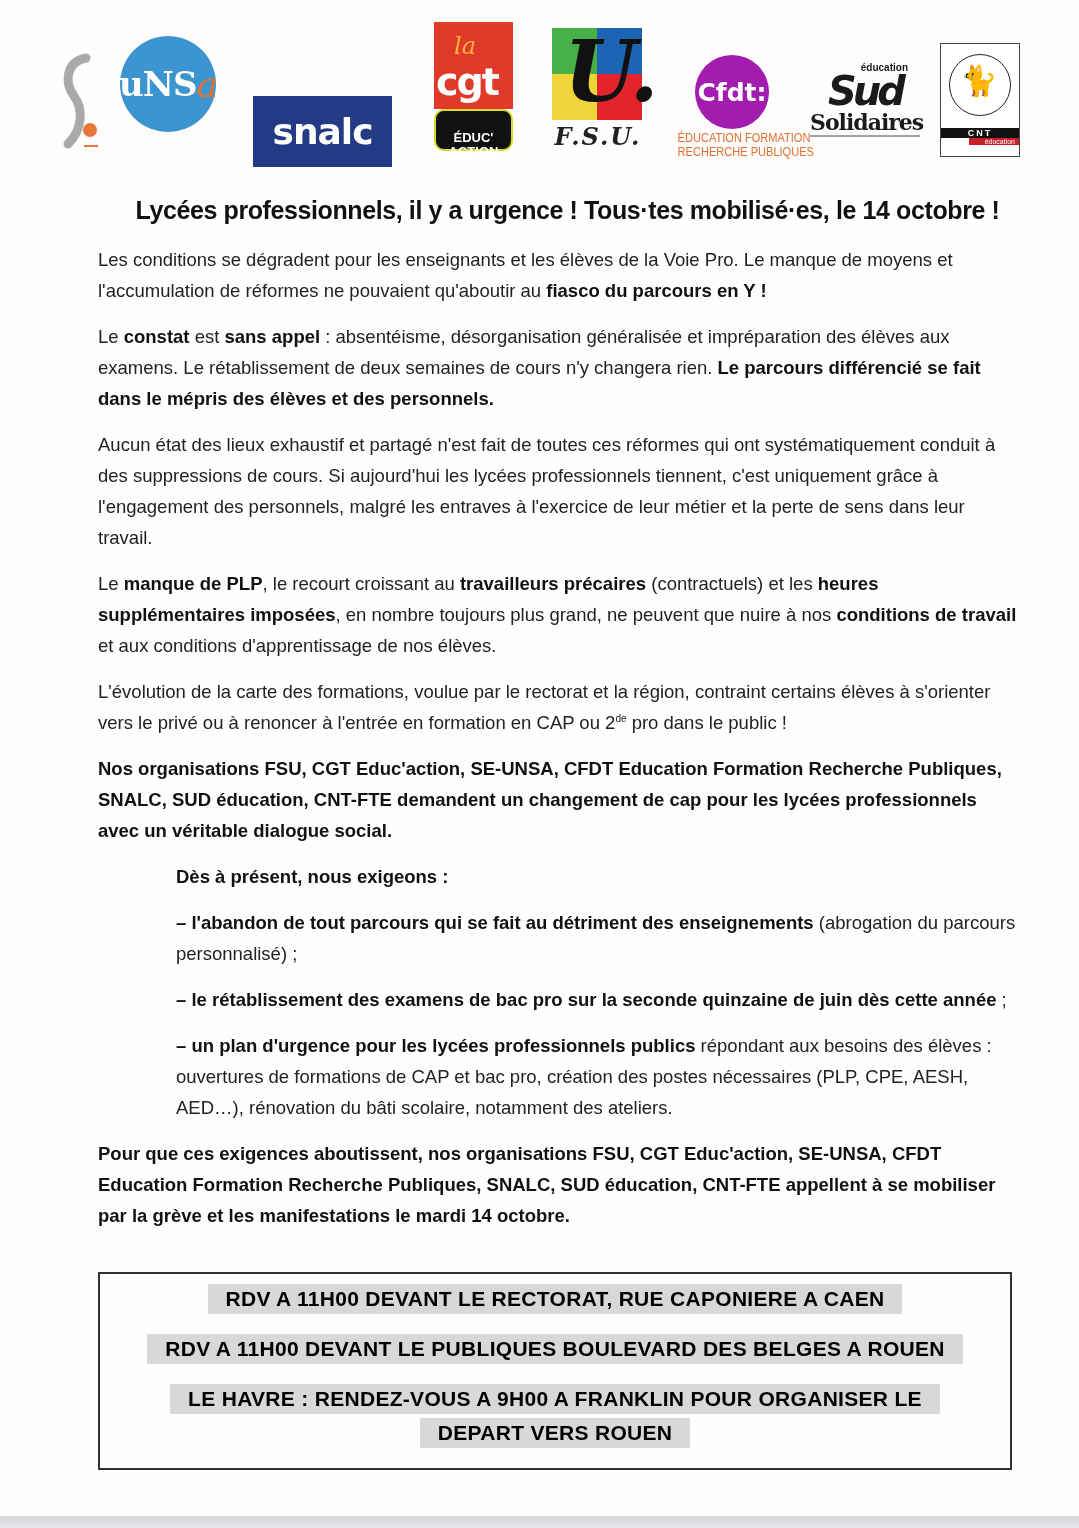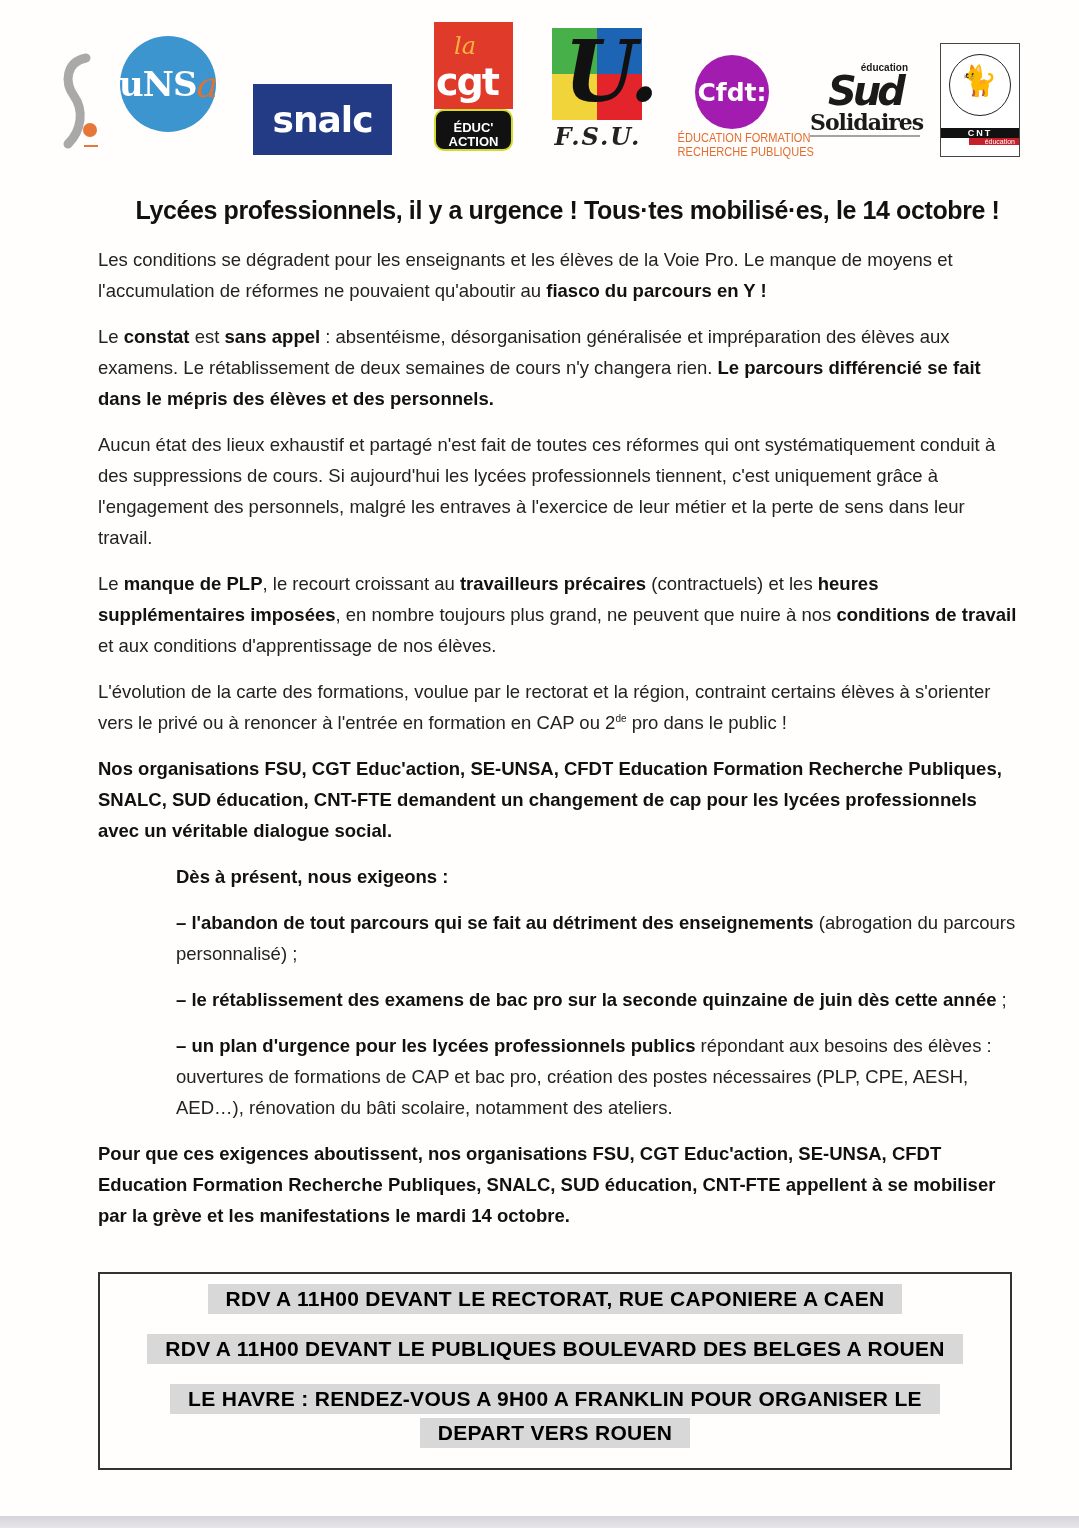--- a/index.html
+++ b/index.html
@@ -16,30 +16,30 @@
   
   .logos { position: absolute; top: 0; left: 0; width: 1079px; height: 170px; }
   .logo { position: absolute; }
   
   .unsa-s { left: 58px; top: 52px; width: 50px; height: 100px; }
   .unsa-circle { left: 120px; top: 36px; width: 96px; height: 96px; border-radius: 50%;
     background: #3c95cf; color: #fff; font-family: "DejaVu Serif", serif; font-weight: bold;
     display: flex; align-items: center; justify-content: center; font-size: 34px; letter-spacing: -1px; }
   .unsa-circle .a { color: #e07232; font-style: italic; font-weight: normal; font-size: 36px; }
   
-  .snalc { left: 253px; top: 84px; width: 139px; height: 71px; background: #233a84;
+  .snalc { left: 253px; top: 96px; width: 139px; height: 71px; background: #233a84;
     color: #fff; font-family: "DejaVu Sans", sans-serif; font-weight: bold; font-size: 36px;
     display: flex; align-items: center; justify-content: center; letter-spacing: -1px; }
   
   .cgt { left: 434px; top: 22px; width: 79px; height: 131px; }
   .cgt-top { width: 79px; height: 87px; background: #e03a2a; color: #fff; position: relative; }
   .cgt-la { position: absolute; top: 10px; left: 20px; color: #f7b23d; font-family: "DejaVu Serif", serif; font-style: italic; font-size: 24px; }
   .cgt-word { position: absolute; top: 38px; left: 2px; font-family: "DejaVu Sans", sans-serif; font-weight: bold; font-size: 38px; letter-spacing: -2px; }
   .cgt-bottom { width: 79px; height: 42px; background: #111; color: #fff; font-size: 13px; font-weight: bold;
-    text-align: center; line-height: 14px; padding-top: 10px; box-sizing: border-box; border: 2px solid #d4dc2a; border-radius: 10px; }
+    text-align: center; line-height: 14px; padding-top: 20px; box-sizing: border-box; border: 2px solid #d4dc2a; border-radius: 10px; }
   
   .fsu { left: 552px; top: 28px; width: 92px; height: 122px; }
   .fsu-grid { width: 90px; height: 92px; display: grid; grid-template-columns: 1fr 1fr; grid-template-rows: 1fr 1fr; position: relative; }
   .fsu-grid div:nth-child(1){ background:#47b049; }
   .fsu-grid div:nth-child(2){ background:#1e64b5; }
   .fsu-grid div:nth-child(3){ background:#f0d43a; }
   .fsu-grid div:nth-child(4){ background:#e3252b; }
   .fsu-u { position: absolute; left: 12px; top: -6px; font-family: "DejaVu Serif", serif; font-style: italic; font-weight: bold; font-size: 84px; color: #111; }
   .fsu-label { text-align: center; font-family: "DejaVu Serif", serif; font-style: italic; font-weight: bold; font-size: 24px; letter-spacing: 2px; margin-top: 2px; color: #222; }
   

